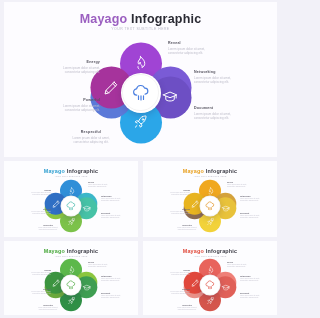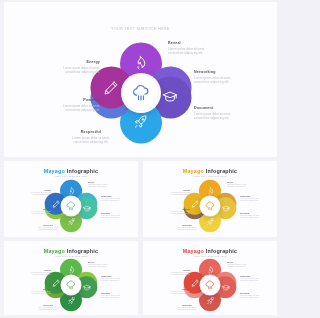--- a/index.html
+++ b/index.html
@@ -106,20 +106,24 @@
   .thumb .k3{left:26px;top:63px;width:36px;text-align:center;}
   .thumb .k4{left:13px;top:47px;width:34px;}
   .thumb .k5{left:13px;top:28px;width:34px;}
 </style>
 </head>
 <body style="background: rgb(242, 241, 248);">
 
 <div class="stage">
 
   <div class="slide" id="hero">
+    <div class="title">
+      <span class="brand" style="color: rgb(155, 95, 192);">Mayago</span>
+      <span class="word" style="color: rgb(42, 42, 51);">Infographic</span>
+    </div>
     <div class="subtitle">YOUR TEXT SUBTITLE HERE</div>
 
     <div class="flower">
 
       <div class="petal p0" style="background: rgb(160, 68, 212);">
         <svg class="pic" viewBox="0 0 24 24" fill="none" stroke="#fff" stroke-width="1.4" stroke-linecap="round" stroke-linejoin="round">
           <path d="M12 3c.5 3-1.8 4.2-2.8 6.2-.9 1.8-.6 3.6.6 4.6.3-1.4 1-2.4 1.9-3-.4 2.2.6 3.1 1.6 4 1 .9 1.3 2.3.7 3.6 2.4-.9 4-3 4-5.7 0-3.6-2.6-6-4-7.6C13 3.8 12.4 3.3 12 3Z"></path>
           <path d="M9.8 20.4c-1.1-.8-1.6-2-1.4-3.2"></path>
         </svg>
       </div>

